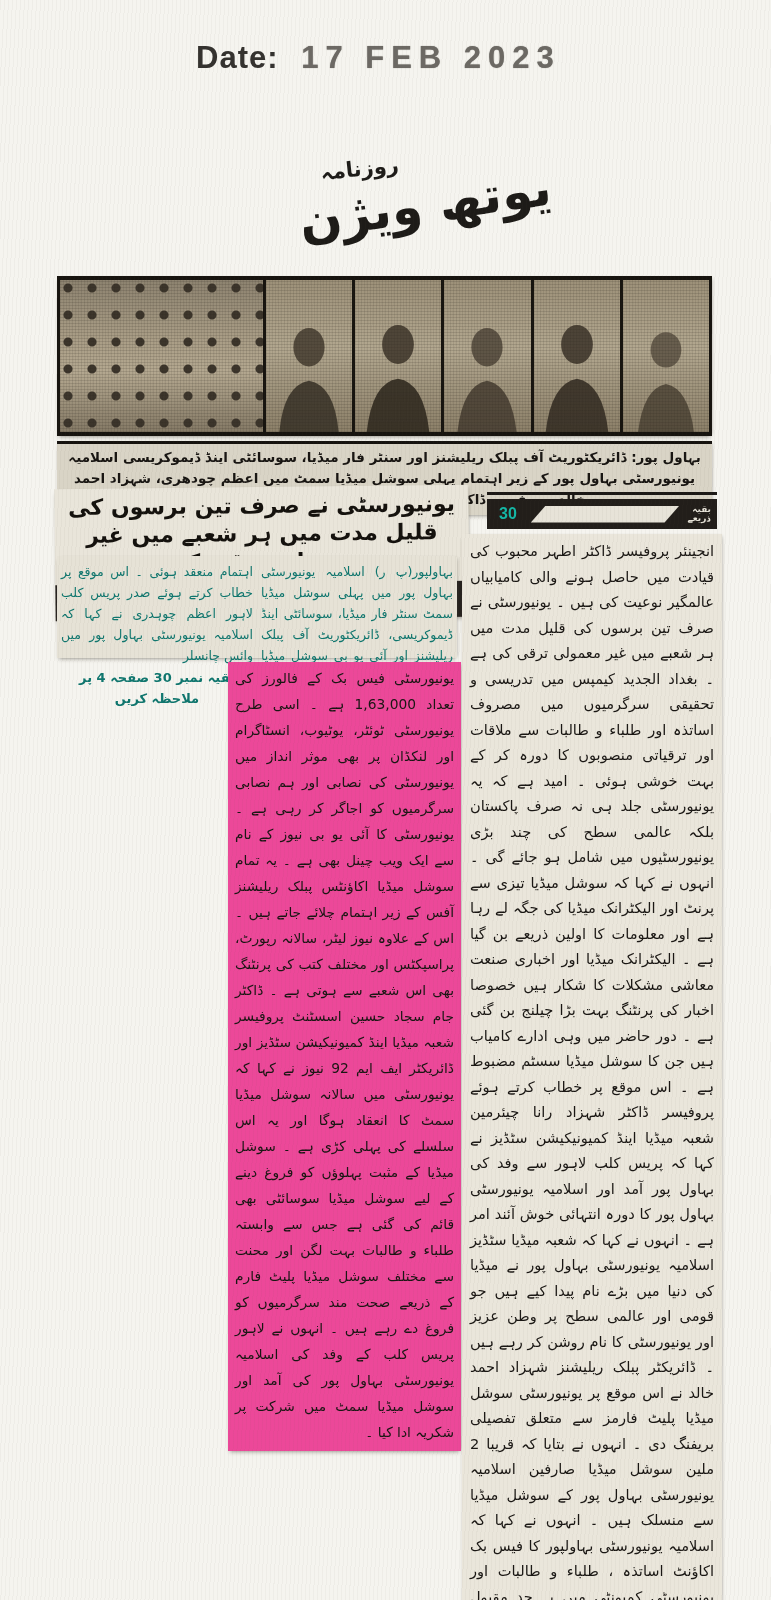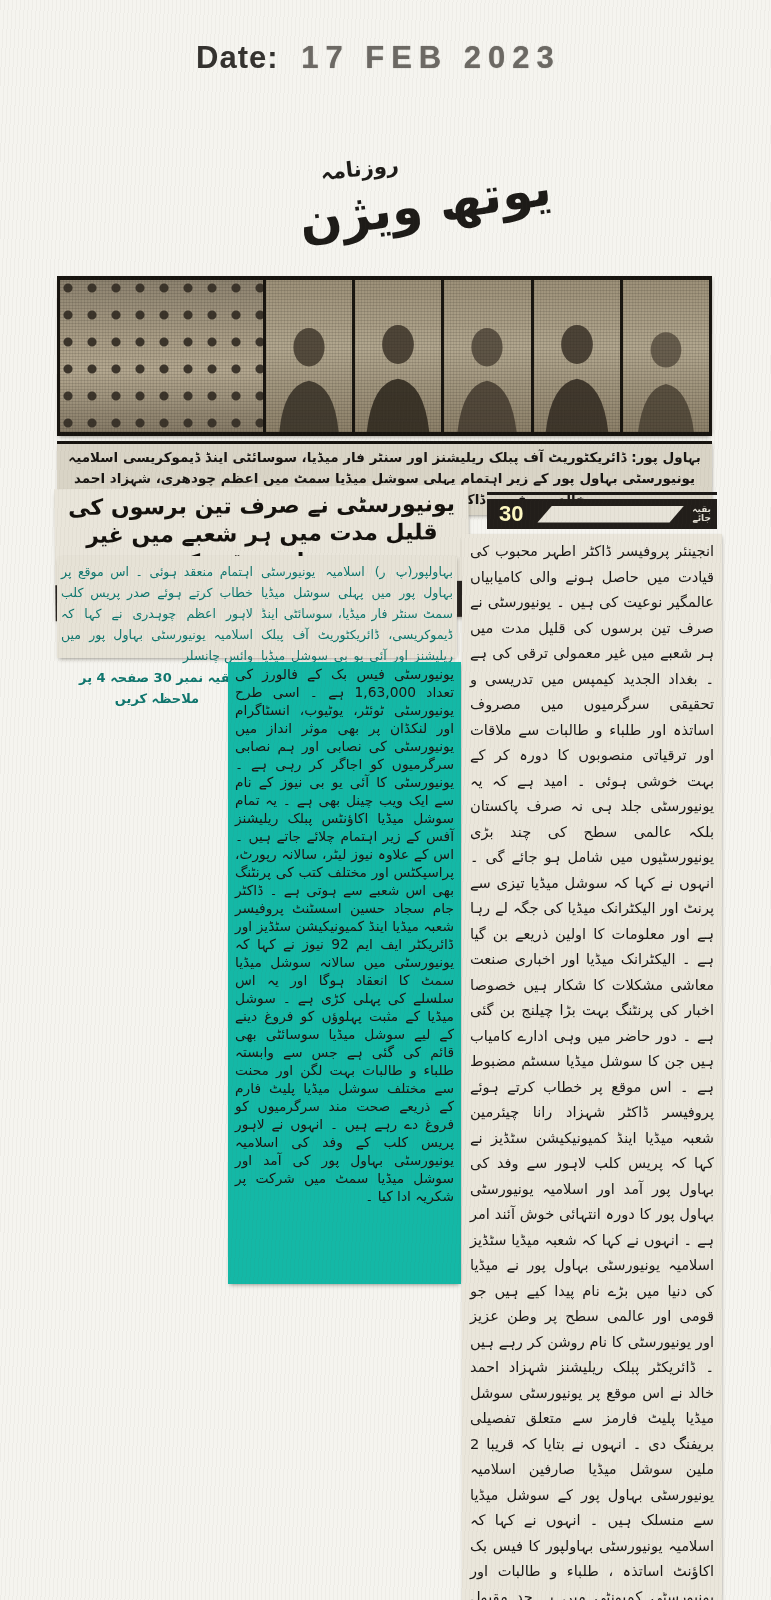--- a/index.html
+++ b/index.html
@@ -43,35 +43,35 @@
   
   .headclip{left:55px;top:487px;width:414px;background:#e9e5da;transform:rotate(-.6deg);}
   .headline{direction:rtl;text-align:center;font-size:22px;font-weight:bold;color:#14110d;
     padding:5px 4px 7px;line-height:28px;}
   .subheadline{background:#272320;color:#ece8dd;direction:rtl;text-align:center;
     font-size:17px;font-weight:bold;padding:7px 4px 9px;}
   
   .contbox{left:487px;top:492px;width:230px;background:transparent;box-shadow:none;}
   .contbox .rule{border-top:3px solid #1b1815;margin-bottom:4px;}
   .contbox .bar{height:30px;background:#221e1a;display:flex;align-items:center;padding:0 6px;}
-  .contbox .num{color:#fef9c3;font-family:"Liberation Sans",sans-serif;font-weight:bold;font-size:22px;padding:0 6px;}
+  .contbox .num{color:#14b8a6;font-family:"Liberation Sans",sans-serif;font-weight:bold;font-size:16px;padding:0 6px;}
   .contbox .trap{flex:1;height:17px;margin:0 8px;background:#e7e3d8;
     clip-path:polygon(10% 0,100% 0,90% 100%,0 100%);}
   .contbox .stack{display:flex;flex-direction:column;direction:rtl;line-height:9px;}
   .contbox .stack span{color:#e7e3d8;font-size:9px;font-weight:bold;}
   
   .intro{left:57px;top:556px;width:400px;height:102px;background:#e6e2d6;}
   .intro .col{position:absolute;top:5px;width:192px;direction:rtl;text-align:justify;
     font-size:12.5px;line-height:21px;color:#0f766e;}
   .intro .col.r{right:4px;}
   .intro .col.l{left:4px;}
   .contnote{font-weight:bold;font-size:13px;text-align:center;margin-top:1px;}
   
-  .colmid{left:228px;top:662px;width:233px;min-height:622px;background:#14b8a6;
-    direction:rtl;text-align:justify;font-size:13.8px;line-height:18px;color:#191613;
+  .colmid{left:228px;top:662px;width:233px;min-height:622px;background:#ec4899;
+    direction:rtl;text-align:justify;font-size:13.8px;line-height:26px;color:#191613;
     padding:3px 7px 6px;box-sizing:border-box;}
   .colright{left:462px;top:534px;width:260px;min-height:1020px;background:#eae6db;
     direction:rtl;text-align:justify;font-size:14.6px;line-height:25.5px;color:#191613;
     padding:4px 8px 8px;box-sizing:border-box;}
   .texture{position:absolute;inset:0;pointer-events:none;opacity:.045;
     background:repeating-linear-gradient(93deg,#5a5344 0 1px,transparent 1px 4px);}
 </style>
 </head>
 <body>
 
@@ -126,21 +126,21 @@
   <div class="subheadline">صدر پریس کلب لاہور اعظم چوہدری کا خطاب</div>
 </div>
 
 <div class="clip contbox">
   <div class="rule"></div>
   <div class="bar">
     <span class="num">30</span>
     <span class="trap"></span>
     <span class="stack">
       <span>بقیہ</span>
-      <span>جائے</span>
+      <span>ذریعے</span>
     </span>
   </div>
 </div>
 
 <div class="clip intro">
   <div class="col r">بہاولپور(پ ر) اسلامیہ یونیورسٹی بہاول پور میں پہلی سوشل میڈیا سمٹ سنٹر فار میڈیا، سوسائٹی اینڈ ڈیموکریسی، ڈائریکٹوریٹ آف پبلک ریلیشنز اور آئی یو بی سوشل میڈیا سوسائٹی کے زیر</div>
   <div class="col l">
     <span>اہتمام منعقد ہوئی ۔ اس موقع پر خطاب کرتے ہوئے صدر پریس کلب لاہور اعظم چوہدری نے کہا کہ اسلامیہ یونیورسٹی بہاول پور میں وائس چانسلر</span>
     <div class="contnote">بقیہ نمبر 30 صفحہ 4 پر ملاحظہ کریں</div>
   </div>

